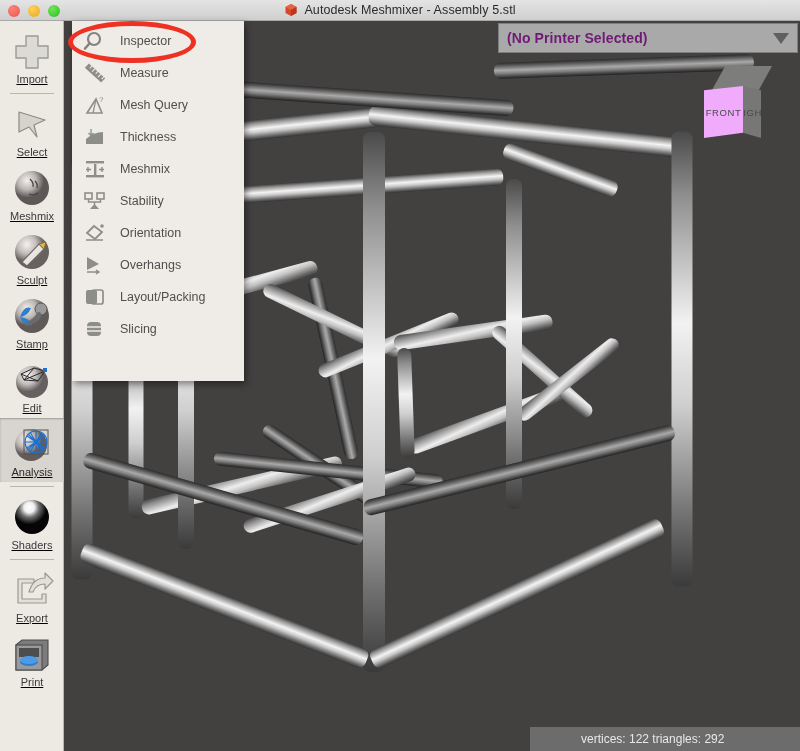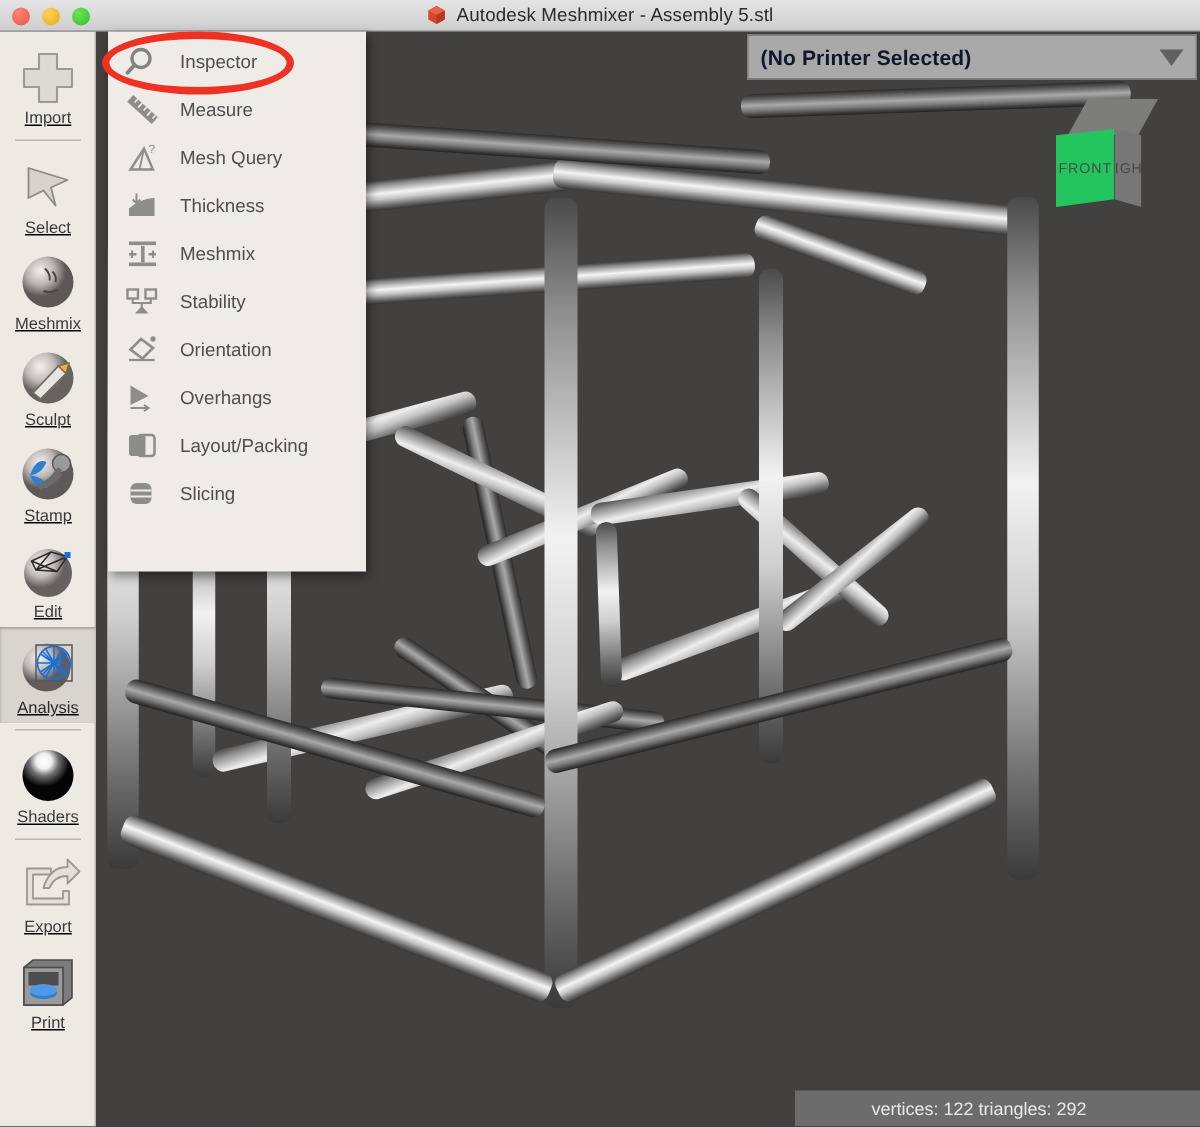--- a/index.html
+++ b/index.html
@@ -53,37 +53,37 @@
     background:#434040; overflow:hidden;
   }
 
   
   .printer-sel{
     position:absolute; right:2px; top:2px; width:300px; height:30px;
     background:#a9a9a9; border:1px solid #7e7e7e;
     display:flex; align-items:center; padding:0 8px; z-index:20;
   }
   .printer-sel .psel-text{
-    flex:1; font-size:14px; font-weight:bold; color:#0f172a; letter-spacing:.1px;
+    flex:1; font-size:14px; font-weight:bold; color:#701a75; letter-spacing:.1px;
   }
   .psel-arrow{
     width:0;height:0;border-left:8px solid transparent;border-right:8px solid transparent;
     border-top:11px solid #606060;
   }
 
   
   .viewcube{ position:absolute; right:18px; top:45px; width:78px; height:82px; z-index:18; }
   .vc-top{
     position:absolute; left:8px; top:0; width:60px; height:24px;
     background:#7d7d7b;
     clip-path:polygon(22% 0,100% 0,78% 100%,0 100%);
   }
   .vc-front{
     position:absolute; left:0; top:20px; width:39px; height:52px;
-    background:#22c55e; display:flex; align-items:center; justify-content:center;
+    background:#f0abfc; display:flex; align-items:center; justify-content:center;
     clip-path:polygon(0 8%,100% 0,100% 90%,0 100%);
   }
   .vc-right{
     position:absolute; left:39px; top:20px; width:18px; height:52px;
     background:#777775; display:flex; align-items:center; justify-content:center;
     clip-path:polygon(0 0,100% 8%,100% 100%,0 90%);
   }
   .vc-label{ font-size:9.5px; color:#4a4a48; letter-spacing:.6px; }
 
   

